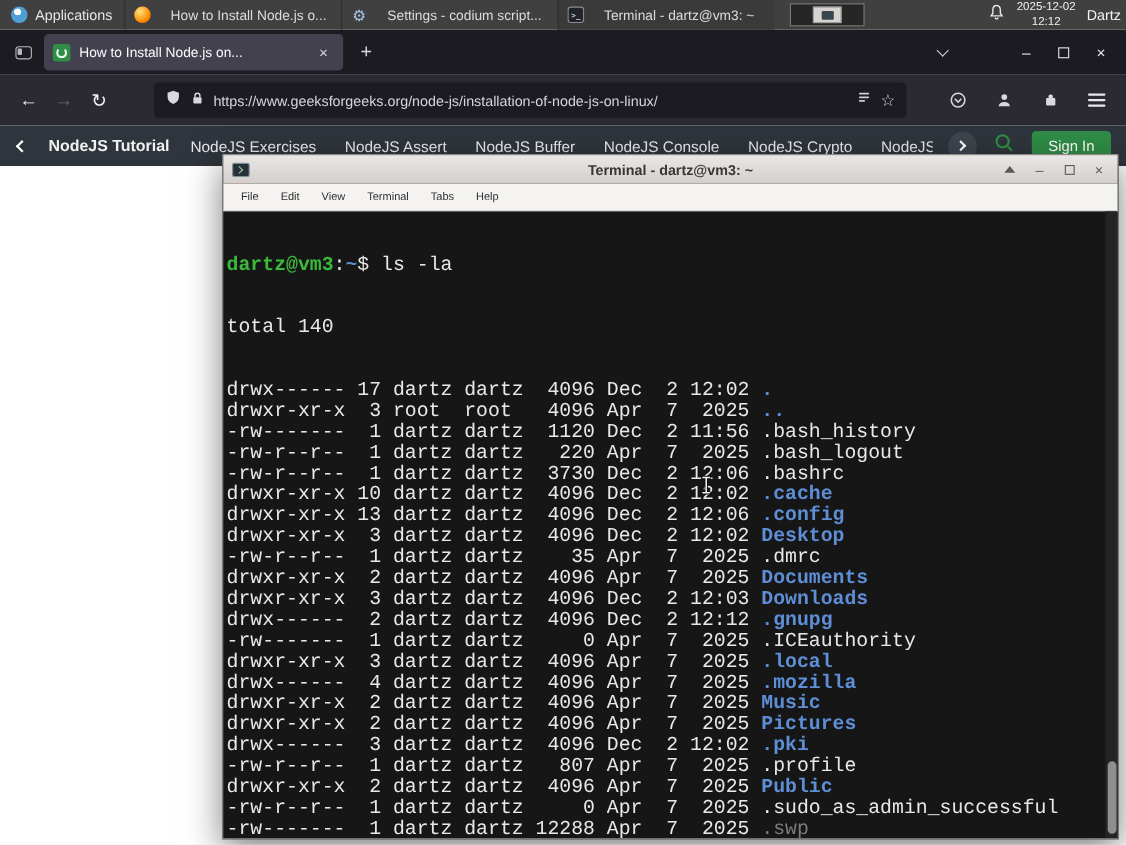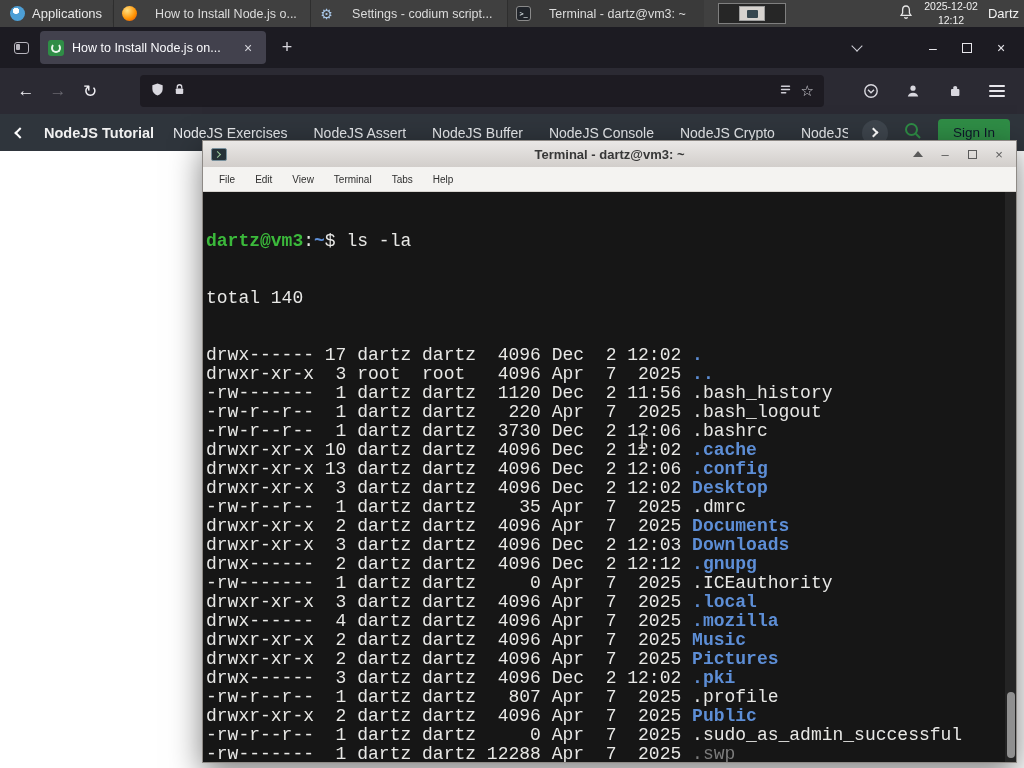--- a/index.html
+++ b/index.html
@@ -26,21 +26,21 @@
   .clock{font-size:10.5px;line-height:1.25;text-align:center;color:#f0f0f0;}
   .panel-user{font-size:13px;color:#f2f2f2;}
 
   
   #firefox{position:absolute;top:27px;left:0;width:1024px;height:741px;background:#fff;}
   .tabstrip{height:41px;background:#1c1b22;display:flex;align-items:center;padding:0 6px;}
   .iconbtn{display:flex;align-items:center;justify-content:center;border:none;background:transparent;border-radius:4px;}
   .fx-view{width:30px;height:30px;margin-right:4px;}
   .fxv-icon{width:15px;height:12px;border:1.6px solid #b8b6be;border-radius:3px;display:block;position:relative;}
   .fxv-icon::after{content:"";position:absolute;left:1px;top:1px;width:4px;height:6px;background:#b8b6be;border-radius:1px;}
-  .tab{display:flex;align-items:center;gap:8px;height:33px;width:226px;background:#42414d;border-radius:4px;padding:0 8px;color:#fbfbfe;overflow:hidden;}
+  .tab{display:flex;align-items:center;gap:8px;height:33px;width:272px;background:#42414d;border-radius:4px;padding:0 8px;color:#fbfbfe;overflow:hidden;}
   .favicon{width:16px;height:16px;border-radius:3px;background:var(--gfg-green,#2f8d46);flex:0 0 auto;position:relative;}
   .favicon::after{content:"";position:absolute;inset:3px;border:2px solid #eaf6ec;border-radius:50%;border-top-color:transparent;}
   .tab-title{font-size:12.5px;white-space:nowrap;overflow:hidden;flex:1;}
   .tab-close{flex:0 0 auto;width:20px;height:20px;border-radius:3px;display:flex;align-items:center;justify-content:center;font-size:14px;color:#d5d5dc;}
   .new-tab{width:30px;height:30px;margin-left:6px;color:#d8d7de;font-size:18px;}
   .strip-spacer{flex:1;}
   .tabs-chevron{width:30px;height:30px;margin-right:44px;}
   .chev-down{width:8px;height:8px;border-right:1.8px solid #cfcfd8;border-bottom:1.8px solid #cfcfd8;transform:rotate(45deg);margin-top:-3px;display:block;}
   .winctl{display:flex;}
   .winbtn{width:34px;height:30px;display:flex;align-items:center;justify-content:center;color:#e7e6eb;font-size:14px;}
@@ -60,21 +60,21 @@
 
   
   .gfgnav{height:37px;background:#2f353c;display:flex;align-items:center;color:#f0f0f0;}
   .gfg-back{display:flex;align-items:center;gap:20px;margin-left:16px;font-weight:bold;font-size:14.5px;flex:0 0 auto;white-space:nowrap;}
   .chev-left{width:8px;height:8px;border-left:2.2px solid #fff;border-bottom:2.2px solid #fff;transform:rotate(45deg);display:block;}
   .gfg-items{display:flex;align-items:center;overflow:hidden;white-space:nowrap;width:688px;margin-left:6px;flex:0 1 auto;}
   .gfg-item{margin:0 13px;font-size:14px;color:#e8eaed;}
   .gfg-right{margin-left:auto;display:flex;align-items:center;gap:15px;margin-right:14px;flex:0 0 auto;}
   .chev-circle{width:26px;height:26px;border-radius:50%;background:#3e454d;display:flex;align-items:center;justify-content:center;}
   .chev-right{width:7px;height:7px;border-right:2px solid #fff;border-top:2px solid #fff;transform:rotate(45deg);margin-left:-2px;display:block;}
-  .signin{background:var(--gfg-green,#2f8d46);color:#0f172a;font-size:13.5px;padding:6px 15px;border-radius:4px;white-space:nowrap;}
+  .signin{background:var(--gfg-green,#2f8d46);color:#ffffff;font-size:13.5px;padding:6px 15px;border-radius:4px;white-space:nowrap;}
   .page{height:627px;background:#ffffff;}
 
   
   #terminal{position:absolute;left:202px;top:140px;width:815px;height:623px;background:var(--terminal-bg,#161616);border:1px solid #8e8a86;box-shadow:0 10px 30px rgba(0,0,0,.5);display:flex;flex-direction:column;z-index:40;}
   .titlebar{height:26px;background:linear-gradient(#eae8e6,#d2cecb);display:flex;align-items:center;padding:0 8px;flex:0 0 auto;position:relative;}
   .title-icon{width:16px;height:13px;background:#263238;border:1px solid #78909c;border-radius:2px;position:relative;z-index:1;}
   .title-icon::after{content:"";position:absolute;left:3px;top:3px;width:4px;height:4px;border-left:1.5px solid #9ccc9c;border-bottom:1.5px solid #9ccc9c;transform:rotate(-135deg);}
   .title-text{position:absolute;left:0;right:0;text-align:center;font-size:13px;font-weight:bold;color:#373737;}
   .title-btns{margin-left:auto;display:flex;gap:9px;align-items:center;z-index:1;}
   .tbtn{width:18px;height:18px;display:flex;align-items:center;justify-content:center;color:#5a5a5a;font-size:13px;}
@@ -170,20 +170,21 @@
         <svg width="15" height="15" viewBox="0 0 16 16">
             <path d="M8 1.5 L13.5 3.5 V7.5 C13.5 11 11.3 13.3 8 14.5 C4.7 13.3 2.5 11 2.5 7.5 V3.5 Z" fill="#d9d8df"></path>
           </svg>
       </span>
       <span>
         <svg width="13" height="14" viewBox="0 0 14 14">
             <rect x="3" y="6.4" width="8" height="6" rx="1" fill="#d9d8df"></rect>
             <path d="M4.6 6.4 V4.8 a2.4 2.4 0 0 1 4.8 0 V6.4" fill="none" stroke="#d9d8df" stroke-width="1.4"></path>
           </svg>
       </span>
+      <span class="url-text">https://www.geeksforgeeks.org/node-js/installation-of-node-js-on-linux/</span>
       <span class="ub-spacer"></span>
       <span>
         <svg width="15" height="15" viewBox="0 0 16 16" fill="#cfced6">
             <rect x="3" y="3.6" width="10" height="1.7" rx="0.8"></rect>
             <rect x="3" y="7.1" width="10" height="1.7" rx="0.8"></rect>
             <rect x="3" y="10.6" width="6" height="1.7" rx="0.8"></rect>
           </svg>
       </span>
       <span class="star">☆</span>
     </div>

